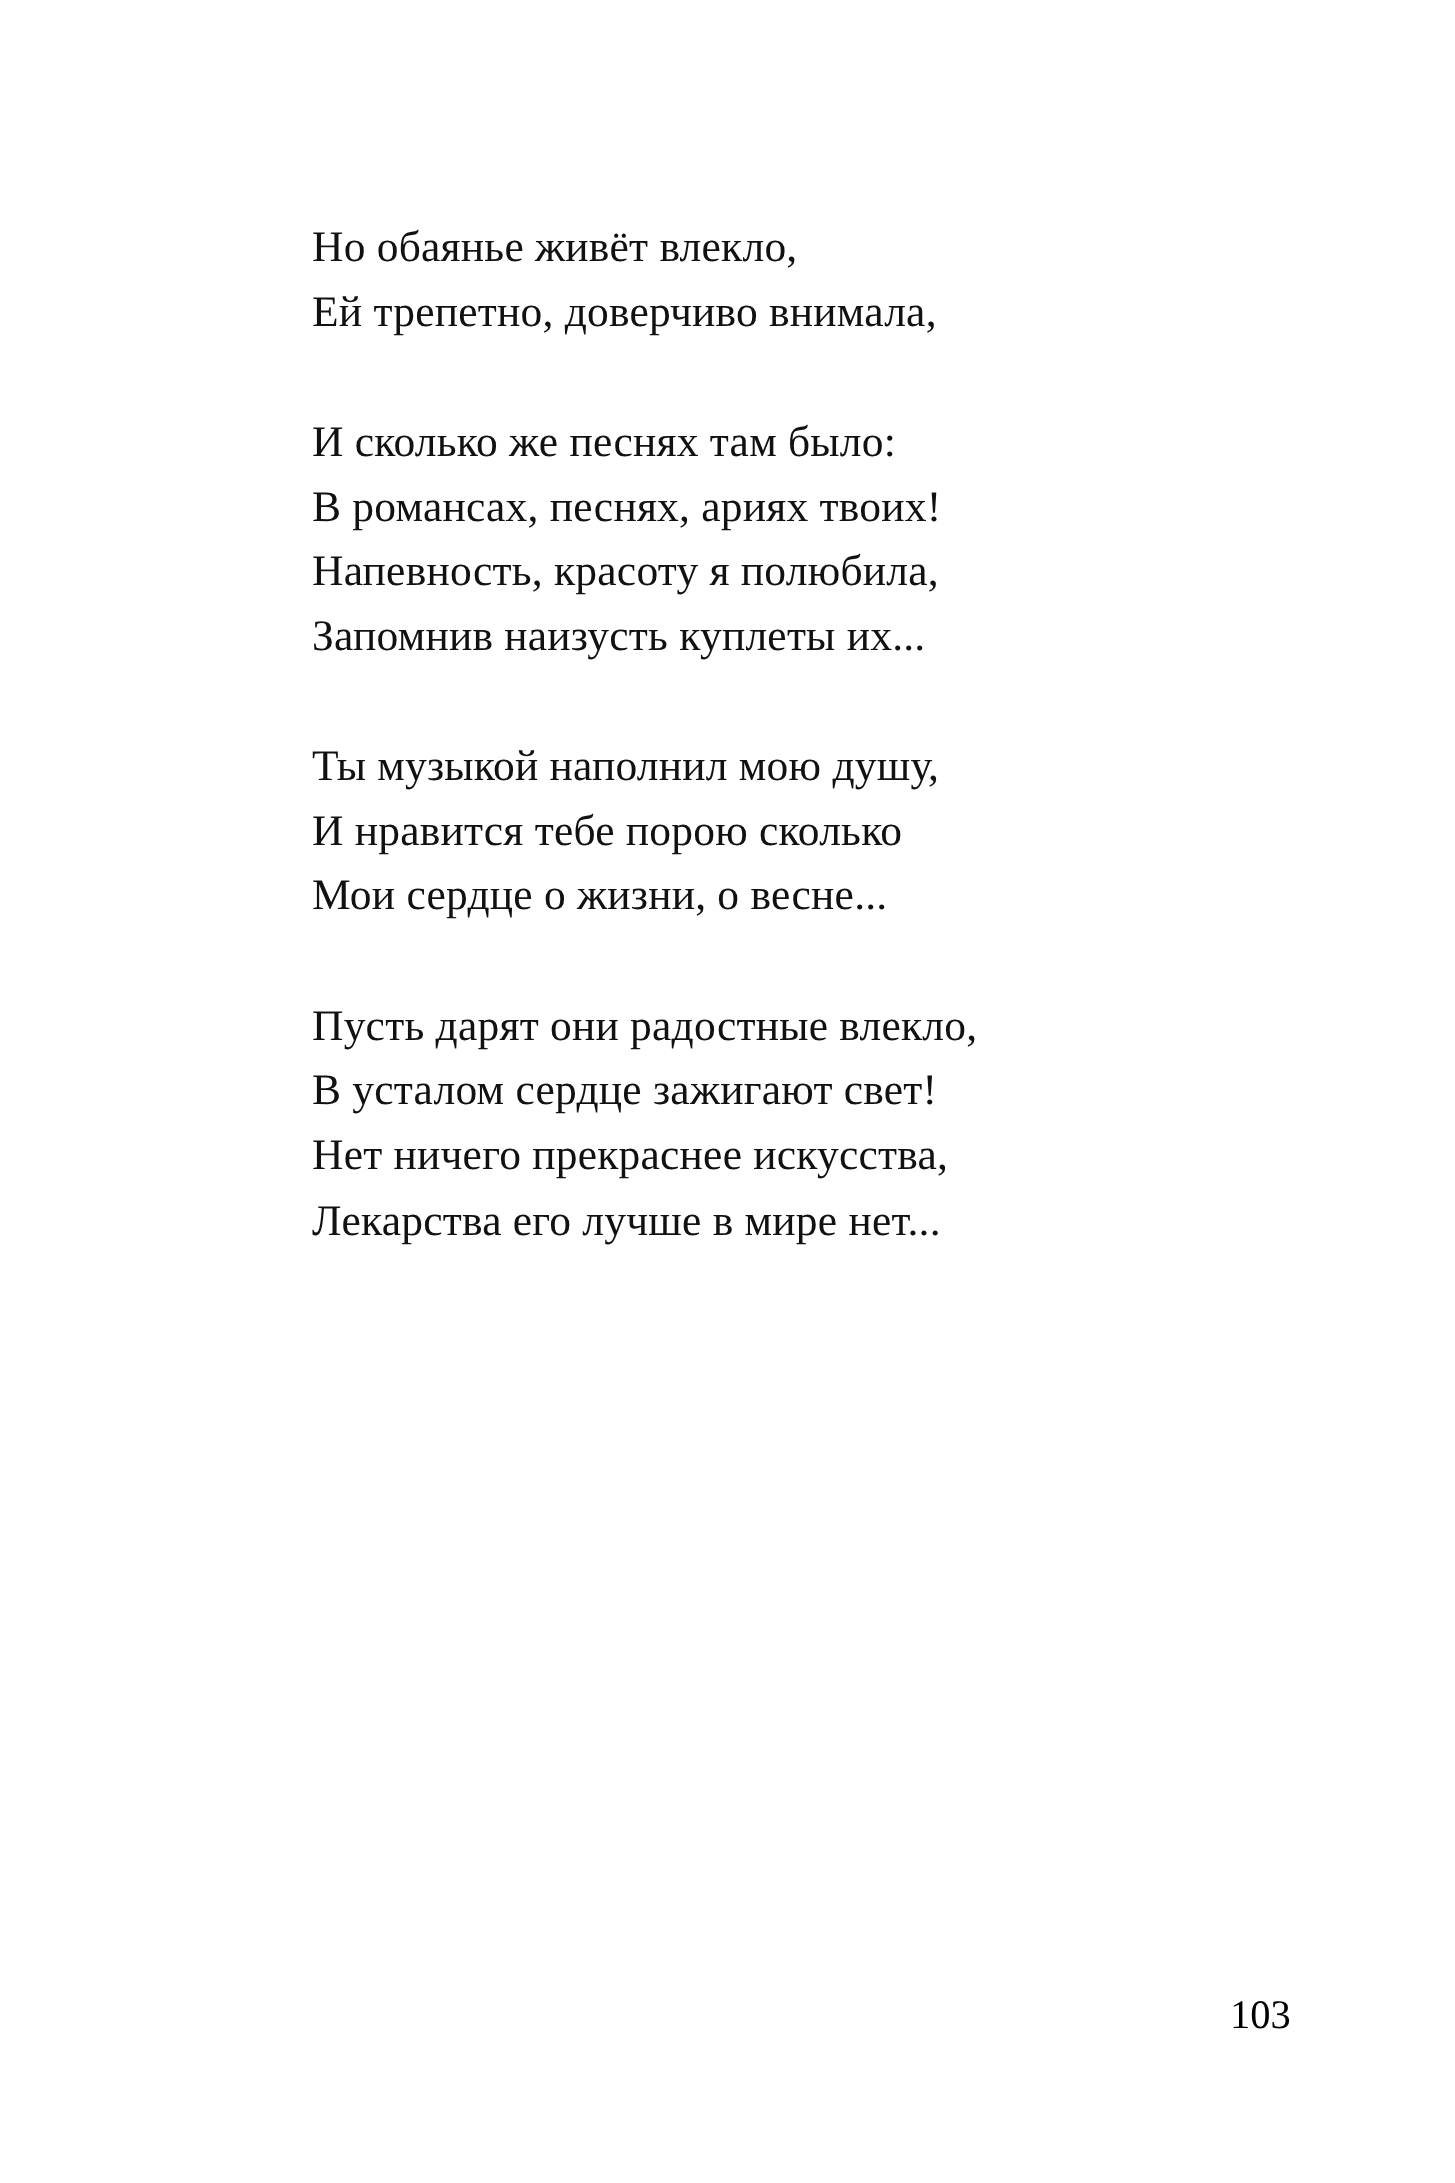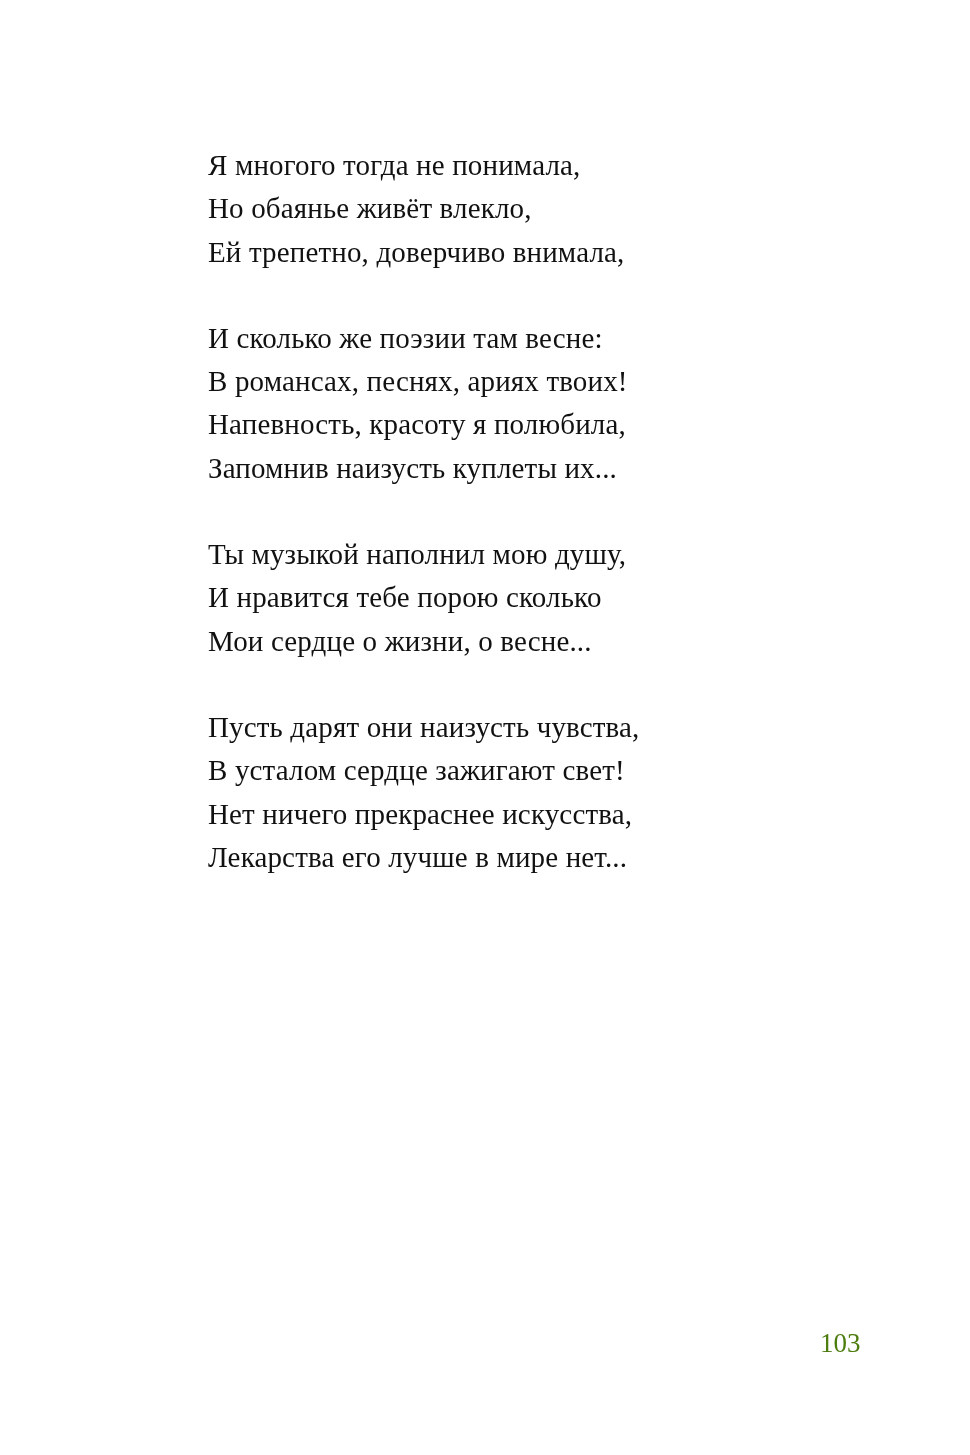--- a/index.html
+++ b/index.html
@@ -39,50 +39,49 @@
       white-space: nowrap;
       letter-spacing: 0.15px;
     }
     .page-number {
       position: absolute;
       left: 820px;
       top: 1326px;
       font-family: "Liberation Serif", "DejaVu Serif", serif;
       font-size: 27px;
       line-height: 34px;
-      color: #4d7c0f;
+      color: #000000;
     }
   </style>
 </head>
 <body>
 
 <div class="page">
   <div class="poem">
 
     <div class="stanza">
-      <span class="line">Я многого тогда не понимала,</span>
       <span class="line">Но обаянье живёт влекло,</span>
       <span class="line">Ей трепетно, доверчиво внимала,</span>
     </div>
 
     <div class="stanza">
-      <span class="line">И сколько же поэзии там весне:</span>
+      <span class="line">И сколько же песнях там было:</span>
       <span class="line">В романсах, песнях, ариях твоих!</span>
       <span class="line">Напевность, красоту я полюбила,</span>
       <span class="line">Запомнив наизусть куплеты их...</span>
     </div>
 
     <div class="stanza">
       <span class="line">Ты музыкой наполнил мою душу,</span>
       <span class="line">И нравится тебе порою сколько</span>
       <span class="line">Мои сердце о жизни, о весне...</span>
     </div>
 
     <div class="stanza">
-      <span class="line">Пусть дарят они наизусть чувства,</span>
+      <span class="line">Пусть дарят они радостные влекло,</span>
       <span class="line">В усталом сердце зажигают свет!</span>
       <span class="line">Нет ничего прекраснее искусства,</span>
       <span class="line">Лекарства его лучше в мире нет...</span>
     </div>
 
   </div>
 
   <div class="page-number">103</div>
 </div>
 

